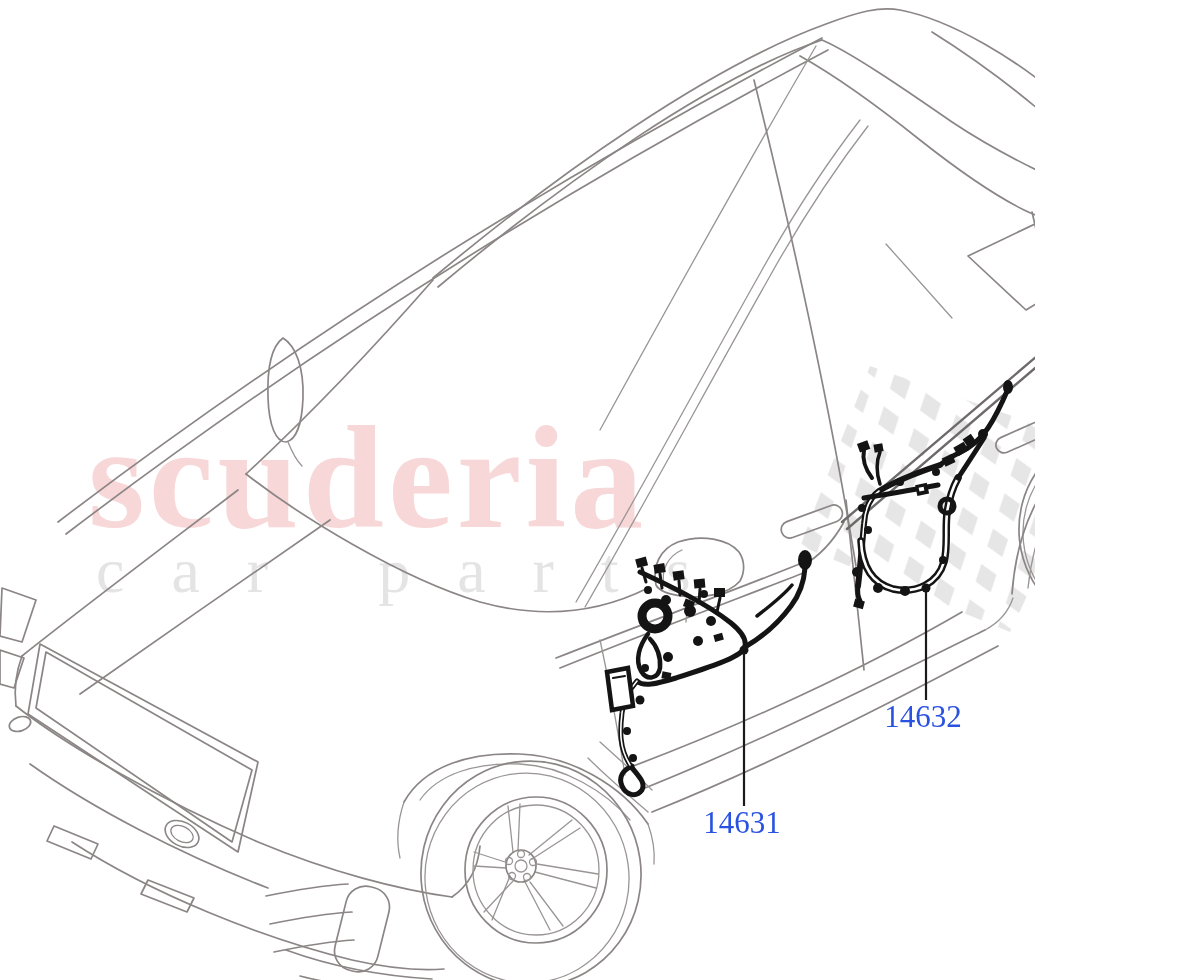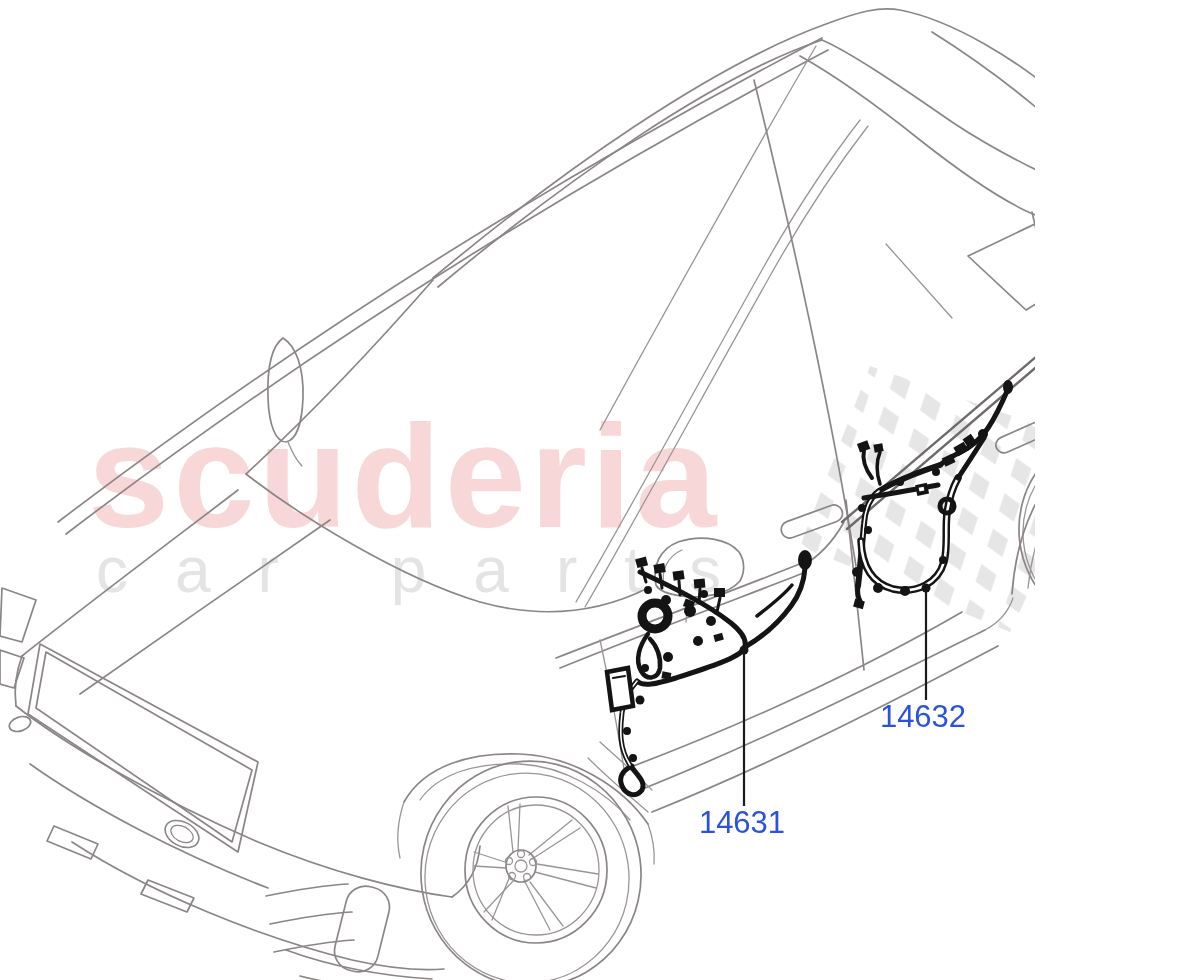--- a/index.html
+++ b/index.html
@@ -1,17 +1,17 @@
 <!DOCTYPE html>
 <html><head>
 <meta charset="utf-8">
 <style>
   html,body{margin:0;padding:0;background:#fff;}
   .stage{position:relative;width:1035px;height:980px;background:#ffffff;overflow:hidden;
-         font-family:Liberation Sans, sans-serif;text-align:center;}
+         font-family:Liberation Serif, serif;text-align:center;}
   svg{position:absolute;left:0;top:0;display:block;}
   .carline{fill:none;stroke:#8b8685;stroke-width:1.7;stroke-linecap:round;stroke-linejoin:round;}
   .carline-thin{fill:none;stroke:#9a9595;stroke-width:1.3;stroke-linecap:round;}
   .emph{fill:none;stroke:#6e6a6a;stroke-width:2.4;stroke-linecap:round;}
   .wm-brand{font-weight:bold;font-size:146px;letter-spacing:4px;}
   .wm-tag{font-size:64px;letter-spacing:47px;}
   .harn{fill:none;stroke:#141414;stroke-linecap:round;stroke-linejoin:round;}
   .harn-fill{fill:#141414;stroke:none;}
   .wwire{fill:none;stroke:#ffffff;stroke-linecap:round;}
   .leader{stroke:#1a1a1a;stroke-width:2.2;}

